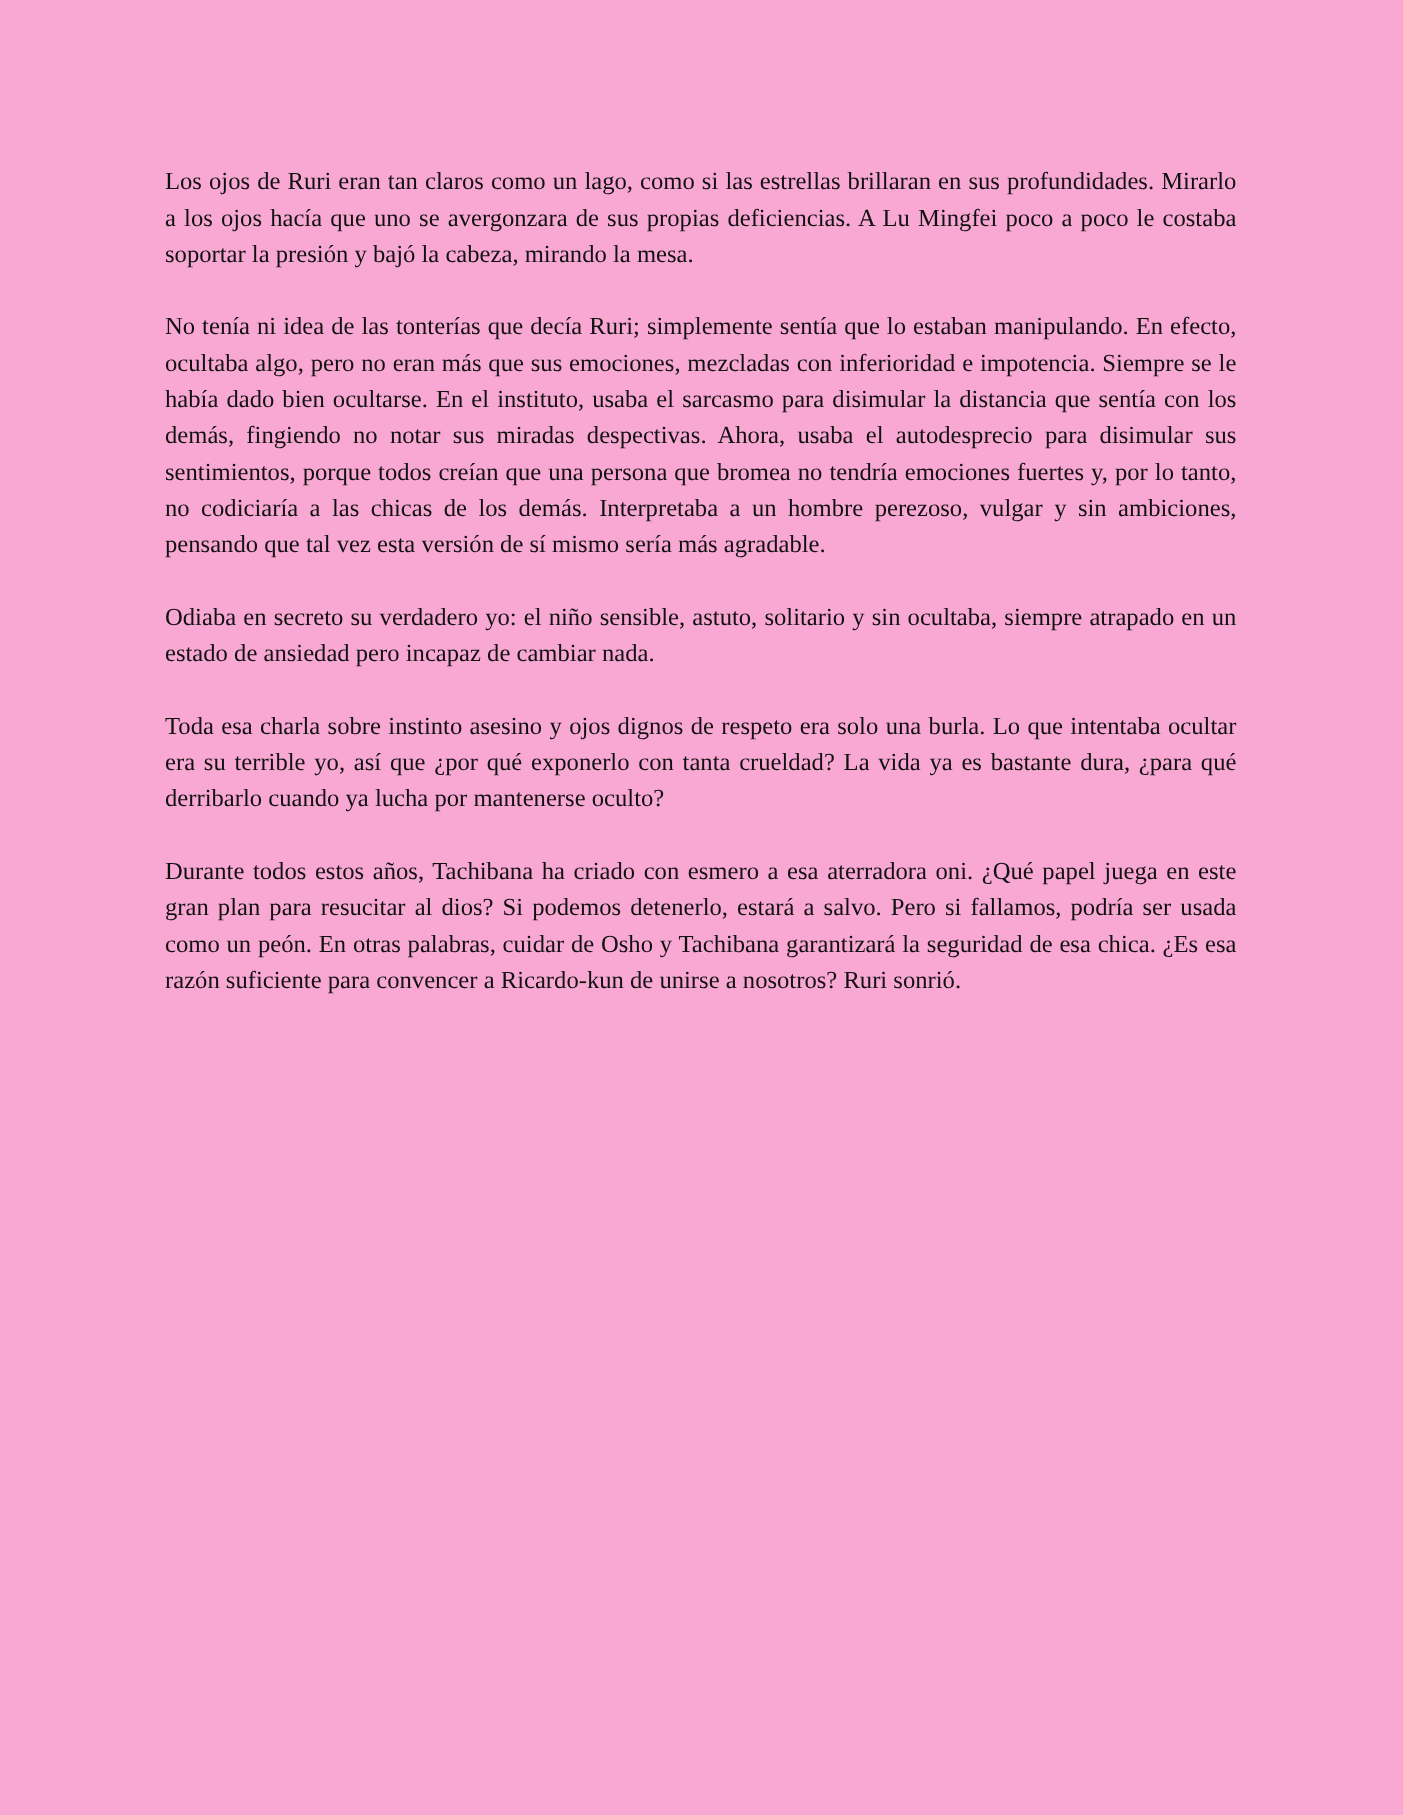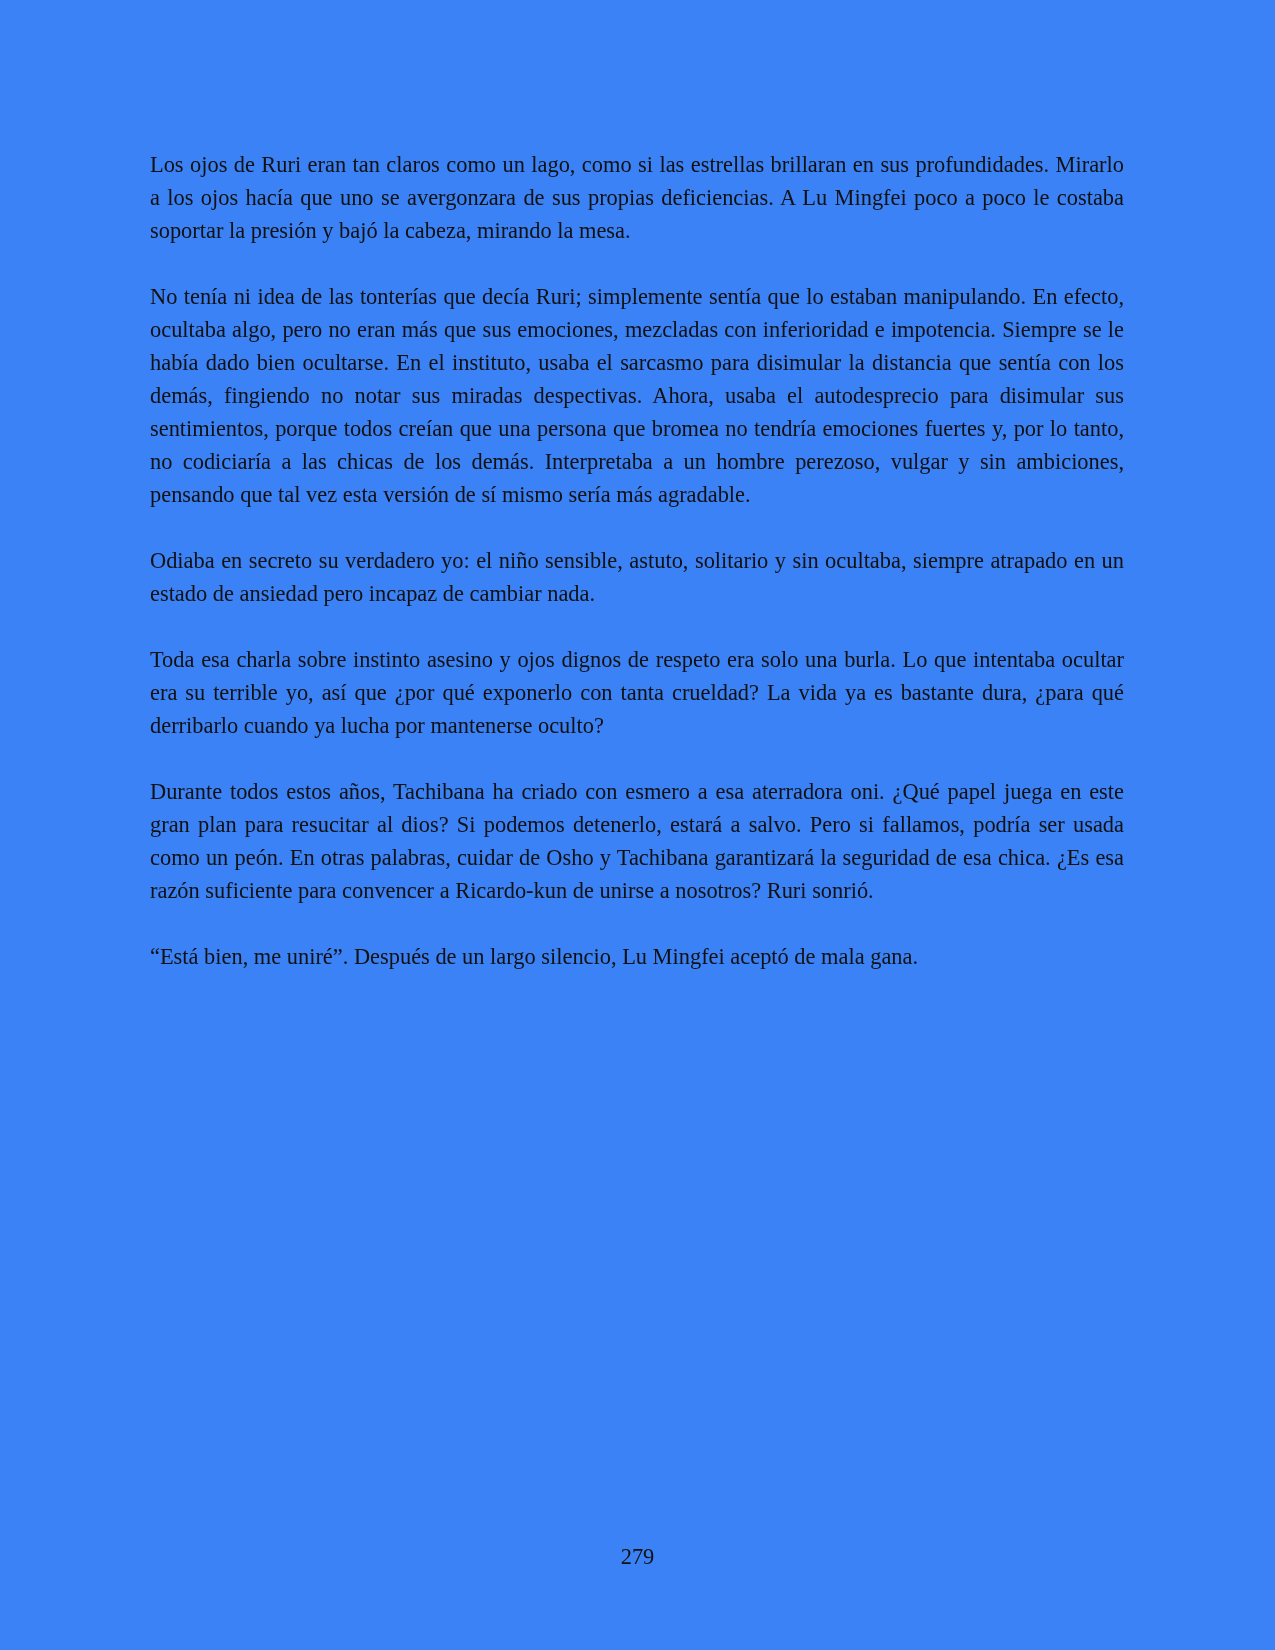--- a/index.html
+++ b/index.html
@@ -12,21 +12,21 @@
       height: 1650px;
       position: relative;
       overflow: hidden;
     }
     .page {
       position: absolute;
       left: 0;
       top: 0;
       width: 1275px;
       height: 1650px;
-      background: #3b82f6;
+      background: #f9a8d4;
     }
     .body-text {
       position: absolute;
       left: 150px;
       top: 148px;
       width: 974px;
       font-family: "Liberation Serif", "DejaVu Serif", serif;
       font-size: 22.4px;
       line-height: 33px;
       color: #111111;
@@ -51,16 +51,14 @@
 </head>
 <body>
 
 <div class="page">
   <div class="body-text">
     <p>Los ojos de Ruri eran tan claros como un lago, como si las estrellas brillaran en sus profundidades. Mirarlo a los ojos hacía que uno se avergonzara de sus propias deficiencias. A Lu Mingfei poco a poco le costaba soportar la presión y bajó la cabeza, mirando la mesa.</p>
     <p>No tenía ni idea de las tonterías que decía Ruri; simplemente sentía que lo estaban manipulando. En efecto, ocultaba algo, pero no eran más que sus emociones, mezcladas con inferioridad e impotencia. Siempre se le había dado bien ocultarse. En el instituto, usaba el sarcasmo para disimular la distancia que sentía con los demás, fingiendo no notar sus miradas despectivas. Ahora, usaba el autodesprecio para disimular sus sentimientos, porque todos creían que una persona que bromea no tendría emociones fuertes y, por lo tanto, no codiciaría a las chicas de los demás. Interpretaba a un hombre perezoso, vulgar y sin ambiciones, pensando que tal vez esta versión de sí mismo sería más agradable.</p>
     <p>Odiaba en secreto su verdadero yo: el niño sensible, astuto, solitario y sin ocultaba, siempre atrapado en un estado de ansiedad pero incapaz de cambiar nada.</p>
     <p>Toda esa charla sobre instinto asesino y ojos dignos de respeto era solo una burla. Lo que intentaba ocultar era su terrible yo, así que ¿por qué exponerlo con tanta crueldad? La vida ya es bastante dura, ¿para qué derribarlo cuando ya lucha por mantenerse oculto?</p>
     <p>Durante todos estos años, Tachibana ha criado con esmero a esa aterradora oni. ¿Qué papel juega en este gran plan para resucitar al dios? Si podemos detenerlo, estará a salvo. Pero si fallamos, podría ser usada como un peón. En otras palabras, cuidar de Osho y Tachibana garantizará la seguridad de esa chica. ¿Es esa razón suficiente para convencer a Ricardo-kun de unirse a nosotros? Ruri sonrió.</p>
-    <p>“Está bien, me uniré”. Después de un largo silencio, Lu Mingfei aceptó de mala gana.</p>
   </div>
-  <div class="page-number">279</div>
 </div>
 
 </body></html>

